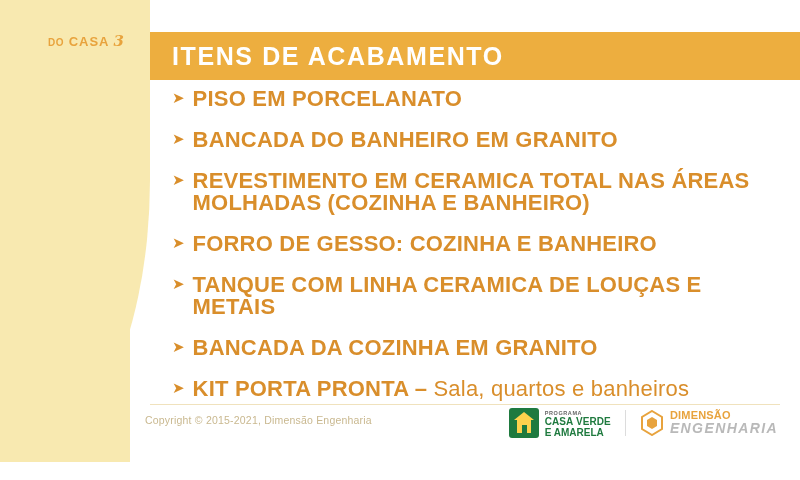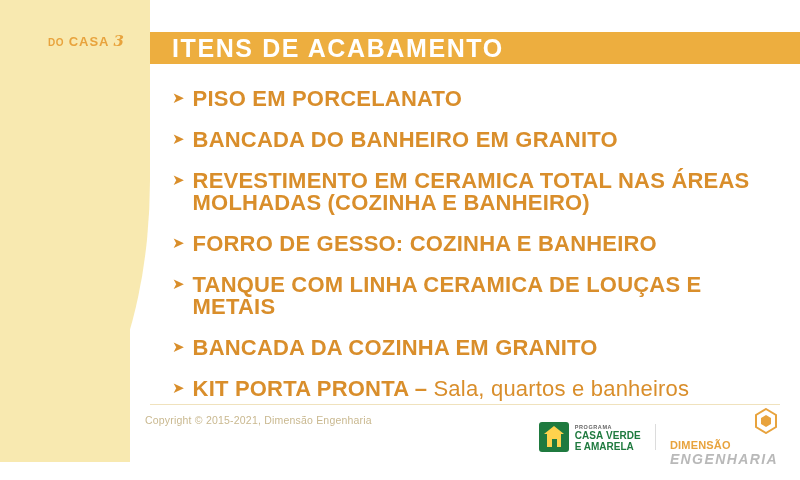--- a/index.html
+++ b/index.html
@@ -87,21 +87,21 @@
     font-style: italic;
     font-size: 15px;
   }
 
   
   .title-bar {
     position: absolute;
     left: 150px;
     top: 32px;
     width: 650px;
-    height: 32px;
+    height: 48px;
     background: #edae3f;
     display: flex;
     align-items: center;
   }
   .title-text {
     color: #ffffff;
     font-size: 25px;
     font-weight: bold;
     letter-spacing: 1.6px;
     padding-left: 22px;
@@ -225,23 +225,22 @@
     font-weight: bold;
     color: #1f7a3f;
   }
   .footer-divider {
     width: 1px;
     height: 26px;
     background: #dcdcdc;
   }
   .dim-logo {
     display: flex;
-    align-items: flex-end;
+    align-items: center;
     gap: 6px;
-    flex-direction: column;
   }
   .dim-hex {
     width: 24px;
     height: 26px;
     position: relative;
   }
   .dim-text {
     line-height: 1.05;
   }
   .dim-name {

